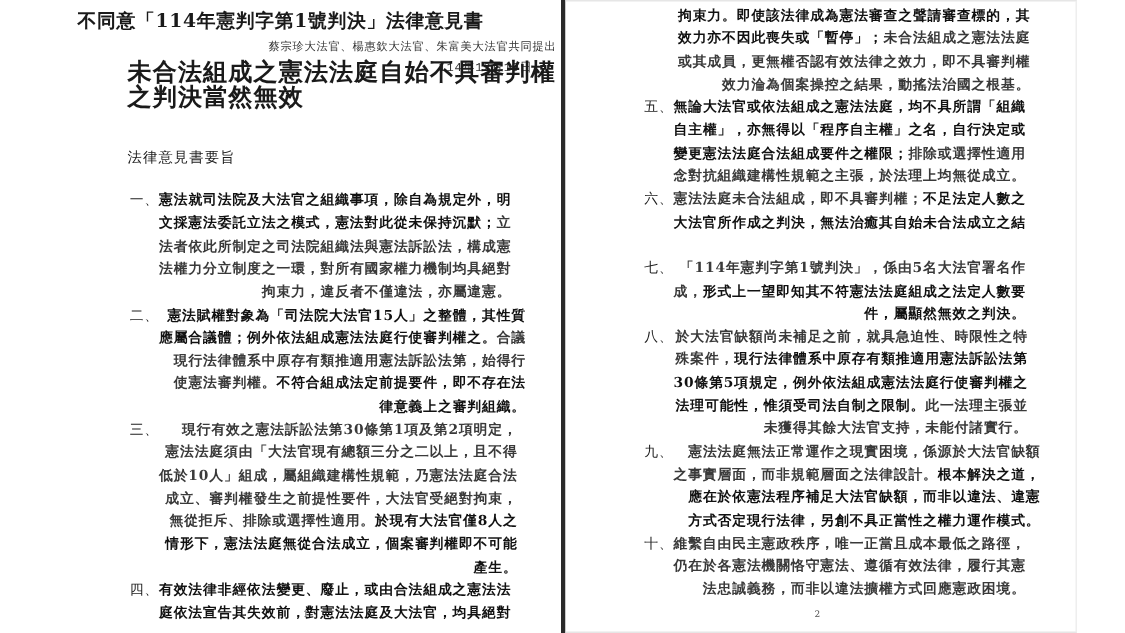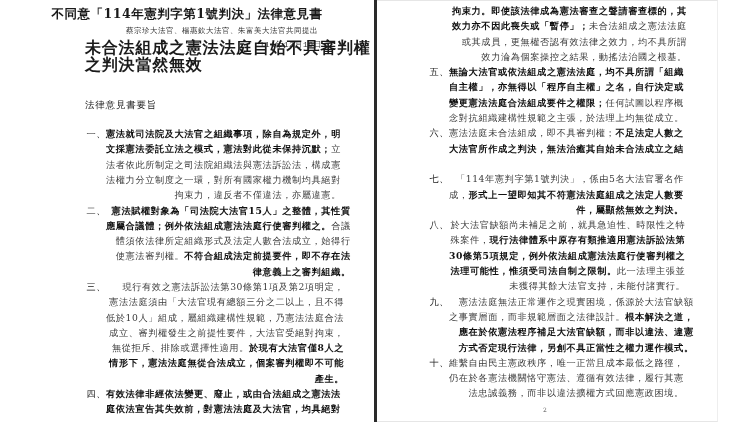--- a/index.html
+++ b/index.html
@@ -2,38 +2,38 @@
 <html><head>
 <meta charset="utf-8">
 <style>
   html, body { margin: 0; padding: 0; }
   body {
     width: 750px; height: 422px; overflow: hidden; background: #ffffff;
     font-family: "DejaVu Serif", "Liberation Serif", serif; color: #1a1a1a;
     position: relative;
   }
   .page { position: absolute; top: 0; height: 422px; background: #fff; overflow: hidden; }
-  #page1 { left: 0; width: 374px; }
+  #page1 { left: 0; width: 374px; padding-left: 33px; }
   #divider { position: absolute; left: 374px; top: 0; width: 3px; height: 422px; background: #2a2a2a; }
   #page2 { left: 377px; width: 373px; }
   #page2 .sheet {
     position: absolute; left: 0; top: 0; width: 340px; height: 420px;
     border-top: 1px solid #e6e6e6; border-bottom: 1px solid #e6e6e6; border-right: 1px solid #eeeeee;
   }
   .title { position: absolute; left: 0; width: 374px; top: 6px; text-align: center; font-size: 12.5px; font-weight: bold; letter-spacing: 0.5px; }
-  .authors { position: absolute; right: 56px; top: 26px; font-size: 7.5px; color: #333; letter-spacing: 0.5px; }
+  .authors { position: absolute; right: 36px; top: 26px; font-size: 7.5px; color: #333; letter-spacing: 0.5px; }
   .date { position: absolute; right: 52px; top: 39px; font-size: 8px; color: #333; letter-spacing: 0.5px; font-family: Liberation Mono, monospace; }
   .headline { position: absolute; left: 85px; top: 39px; width: 240px; font-size: 16px; font-weight: bold; line-height: 17px; letter-spacing: 0.8px; }
   .section-heading { position: absolute; left: 85px; top: 99px; font-size: 9.5px; font-weight: normal; letter-spacing: 0.8px; }
   .item { position: absolute; font-size: 9.2px; line-height: 15.3px; letter-spacing: 0.6px; text-align: right; }
   .item .num { position: absolute; left: 0; top: 0; width: 20px; }
   .item .lines { margin-left: 20px; }
   .line { white-space: nowrap; display: block; }
   .b { font-weight: bold; color: #111; }
-  .n { font-weight: normal; color: #3a3a3a; }
+  .n { font-weight: bold; color: #3a3a3a; }
   .pageno { position: absolute; top: 406px; font-size: 6px; color: #555; }
 </style>
 </head>
 <body>
 
 <div class="page" id="page1">
   <div class="title">不同意「114年憲判字第1號判決」法律意見書</div>
   <div class="authors">蔡宗珍大法官、楊惠欽大法官、朱富美大法官共同提出</div>
   <div class="date">114年12月19日</div>
   <div class="headline">
@@ -50,21 +50,21 @@
           <span class="line"><span class="n">法者依此所制定之司法院組織法與憲法訴訟法，構成憲</span></span>
           <span class="line"><span class="n">法權力分立制度之一環，對所有國家權力機制均具絕對</span></span>
           <span class="line"><span class="n">拘束力，違反者不僅違法，亦屬違憲。</span></span>
         </div>
       </div>
       <div class="item" style="left: 86px; top: 202.5px;">
         <span class="num">二、</span>
         <div class="lines">
           <span class="line"><span class="b">憲法賦權對象為「司法院大法官15人」之整體，其性質</span></span>
           <span class="line"><span class="b">應屬合議體；例外依法組成憲法法庭行使審判權之。</span><span class="n">合議</span></span>
-          <span class="line"><span class="n">體須依法律所定組織形式及法定人數合法成立，始得行</span></span>
+          <span class="line"><span class="n">現行法律體系中原存有類推適用憲法訴訟法第，始得行</span></span>
           <span class="line"><span class="n">使憲法審判權。</span><span class="b">不符合組成法定前提要件，即不存在法</span></span>
           <span class="line"><span class="b">律意義上之審判組織。</span></span>
         </div>
       </div>
       <div class="item" style="left: 86px; top: 279px;">
         <span class="num">三、</span>
         <div class="lines">
           <span class="line"><span class="n">現行有效之憲法訴訟法第30條第1項及第2項明定，</span></span>
           <span class="line"><span class="n">憲法法庭須由「大法官現有總額三分之二以上，且不得</span></span>
           <span class="line"><span class="n">低於10人」組成，屬組織建構性規範，乃憲法法庭合法</span></span>
@@ -86,31 +86,31 @@
 </div>
 
 <div id="divider"></div>
 
 <div class="page" id="page2">
   <div class="sheet"></div>
   <div id="p2-cont" class="item" style="left:55px; top:3px;">
       <div class="lines">
         <span class="line"><span class="b">拘束力。即使該法律成為憲法審查之聲請審查標的，其</span></span>
         <span class="line"><span class="b">效力亦不因此喪失或「暫停」；</span><span class="n">未合法組成之憲法法庭</span></span>
-        <span class="line"><span class="n">或其成員，更無權否認有效法律之效力，均不具所謂</span></span>
+        <span class="line"><span class="n">或其成員，更無權否認有效法律之效力，即不具審判權</span></span>
         <span class="line"><span class="n">效力淪為個案操控之結果，動搖法治國之根基。</span></span>
       </div>
     </div>
   <div id="p2-items">
       <div class="item" style="left: 52px; top: 64.2px;">
         <span class="num">五、</span>
         <div class="lines">
           <span class="line"><span class="b">無論大法官或依法組成之憲法法庭，均不具所謂「組織</span></span>
           <span class="line"><span class="b">自主權」，亦無得以「程序自主權」之名，自行決定或</span></span>
-          <span class="line"><span class="b">變更憲法法庭合法組成要件之權限；</span><span class="n">任何試圖以程序概</span></span>
+          <span class="line"><span class="b">變更憲法法庭合法組成要件之權限；</span><span class="n">排除或選擇性適用</span></span>
           <span class="line"><span class="n">念對抗組織建構性規範之主張，於法理上均無從成立。</span></span>
         </div>
       </div>
       <div class="item" style="left: 52px; top: 125.4px;">
         <span class="num">六、</span>
         <div class="lines">
           <span class="line"><span class="n">憲法法庭未合法組成，即不具審判權；</span><span class="b">不足法定人數之</span></span>
           <span class="line"><span class="b">大法官所作成之判決，無法治癒其自始未合法成立之結</span></span>
         </div>
       </div>

